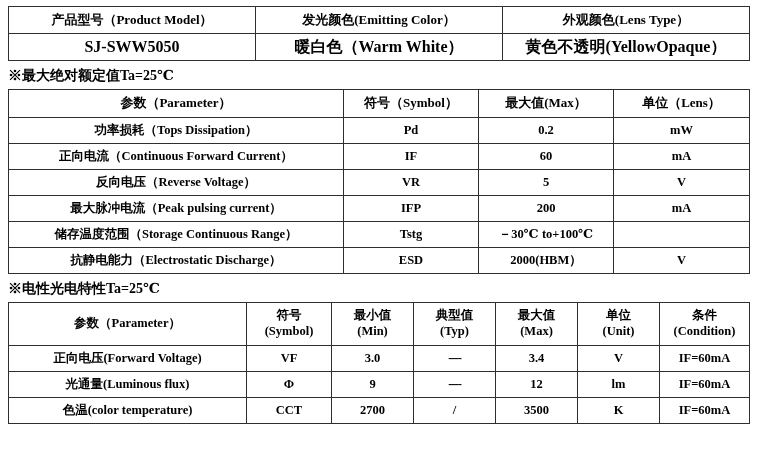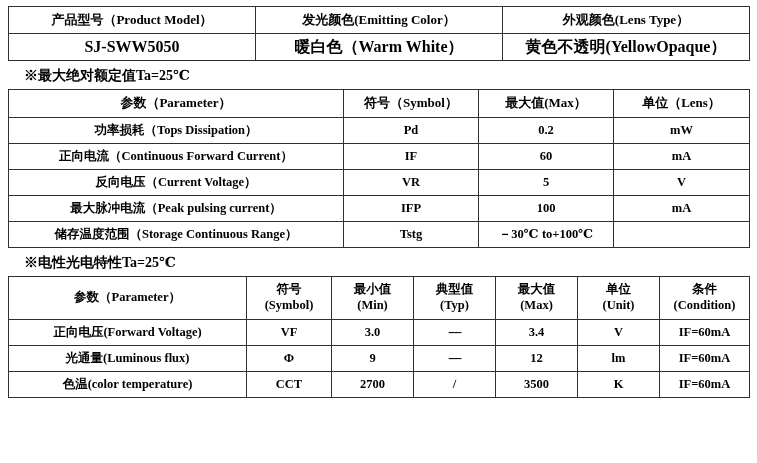--- a/index.html
+++ b/index.html
@@ -42,21 +42,21 @@
   }
   #model-table .row1 td {
     font-size: 13px;
   }
   #model-table .row2 td {
     font-size: 16px;
   }
   .section-title {
     font-size: 14px;
     font-weight: bold;
-    margin: 6px 0 4px 16px;
+    margin: 6px 0 4px 0;
     letter-spacing: 0px;
     font-family: "Liberation Serif", "DejaVu Serif", serif;
   }
   
   #abs-table td {
     height: 21px;
   }
   #abs-table .hdr td {
     height: 23px;
     font-size: 13px;
@@ -124,36 +124,42 @@
         <td>0.2</td>
         <td>mW</td>
       </tr>
       <tr>
         <td>正向电流（Continuous Forward Current）</td>
         <td>IF</td>
         <td>60</td>
         <td>mA</td>
       </tr>
       <tr>
-        <td>反向电压（Current Voltage）</td>
+        <td>反向电压（Reverse Voltage）</td>
         <td>VR</td>
         <td>5</td>
         <td>V</td>
       </tr>
       <tr>
         <td>最大脉冲电流（Peak pulsing current）</td>
         <td>IFP</td>
-        <td>100</td>
+        <td>200</td>
         <td>mA</td>
       </tr>
       <tr>
         <td>储存温度范围（Storage Continuous Range）</td>
         <td>Tstg</td>
         <td>－30℃ to+100℃</td>
         <td></td>
+      </tr>
+      <tr>
+        <td>抗静电能力（Electrostatic Discharge）</td>
+        <td>ESD</td>
+        <td>2000(HBM）</td>
+        <td>V</td>
       </tr>
     </tbody>
   </table>
 
   <div class="section-title">※电性光电特性Ta=25℃</div>
 
   <table id="eo-table">
     <colgroup>
       <col style="width:238px">
       <col style="width:85px">

